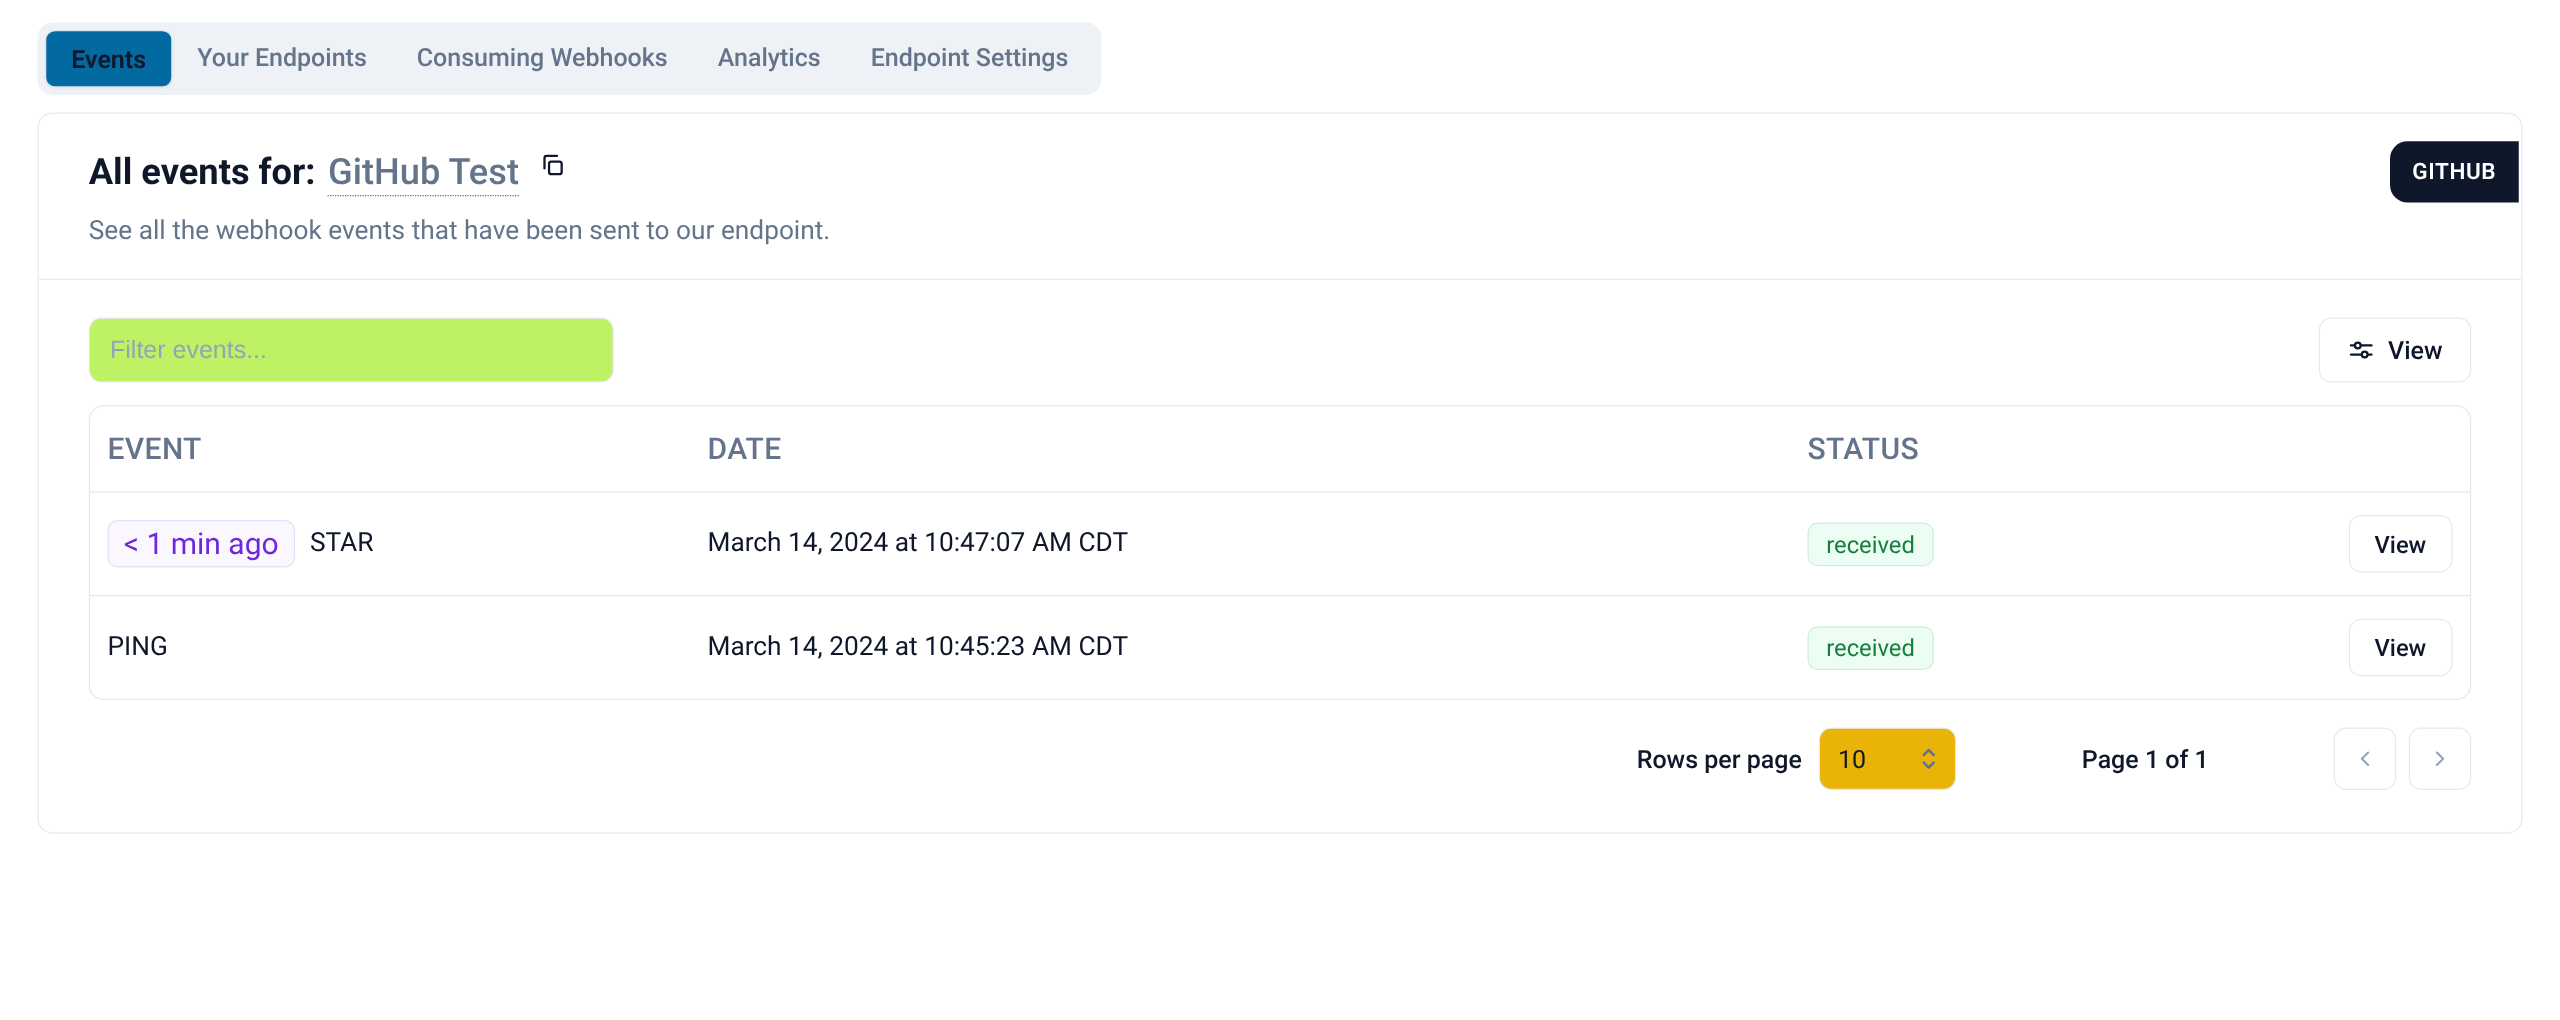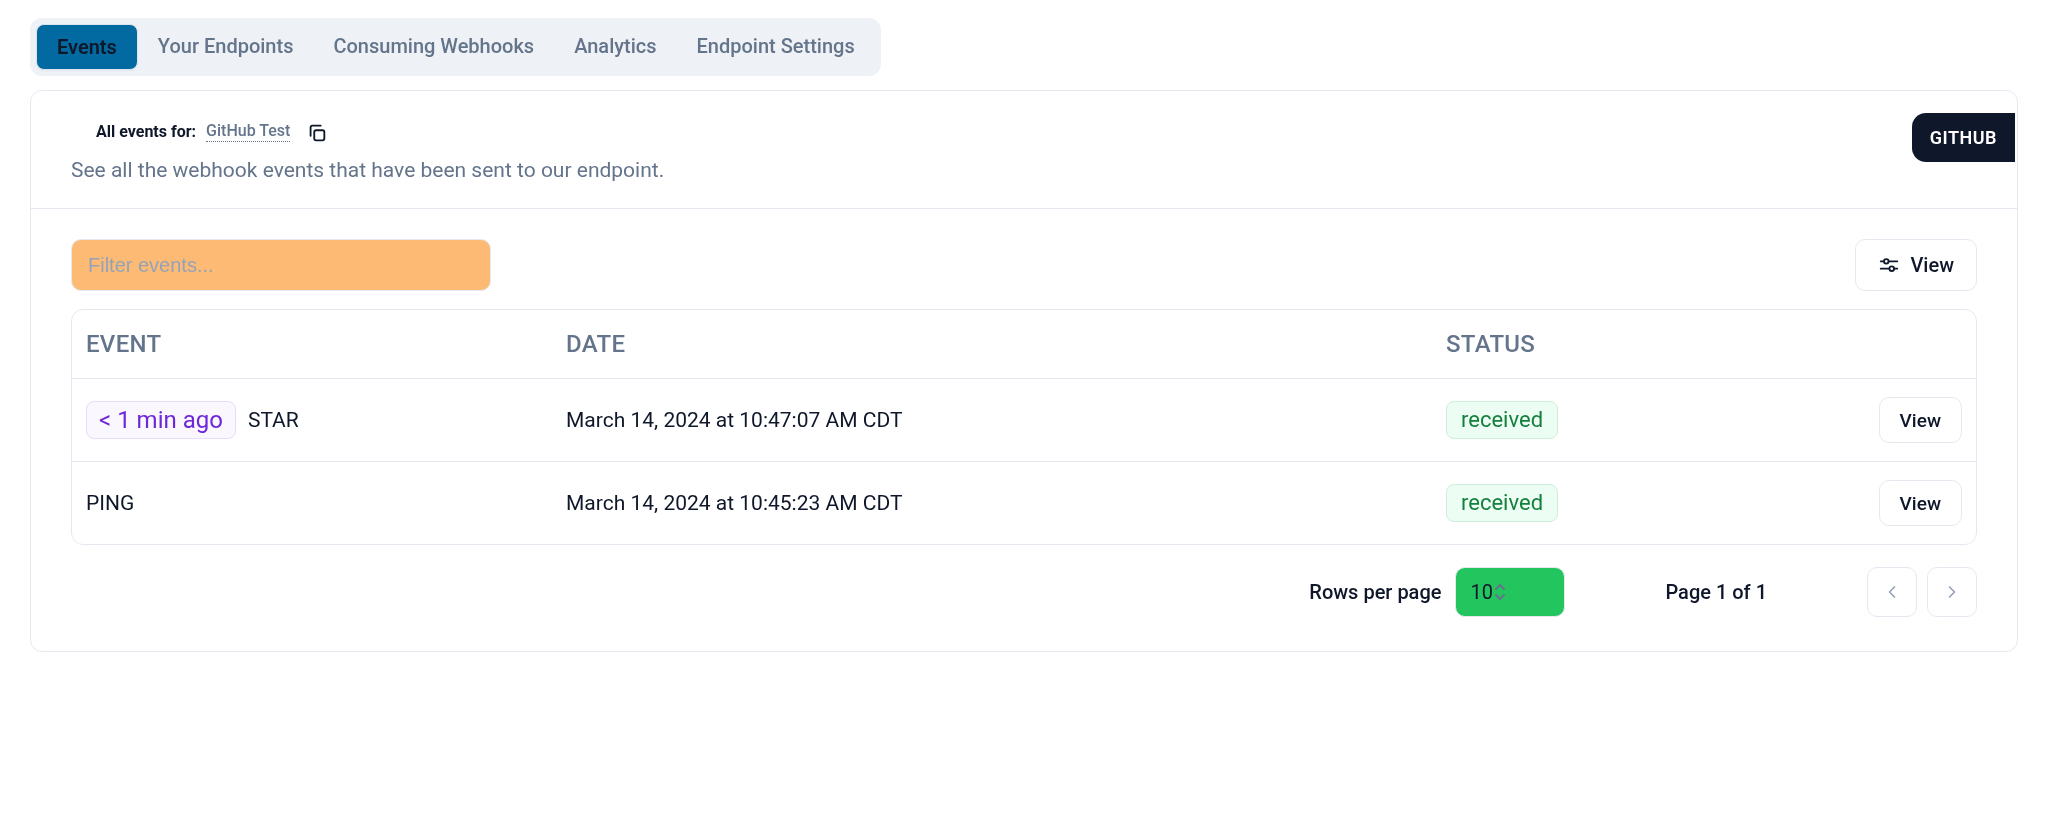--- a/index.html
+++ b/index.html
@@ -79,24 +79,22 @@
     border-bottom-left-radius:14px;
     font-size:18px;
   }
 
   .header-block{
     padding:30px 40px 26px;
     border-bottom:1px solid var(--panel-border);
   }
   .title-row{
     display:flex;
-    align-items:center;
     gap:10px;
-    font-size:16px;
-    margin-left:25px;
+    font-size:29px;
   }
   .title-prefix{font-weight:700;}
   .title-link{
     color:var(--muted);
     font-weight:500;
     border-bottom:1.5px dotted var(--muted);
     padding-bottom:1px;
     cursor:pointer;
   }
   .copy-icon{
@@ -121,21 +119,21 @@
     padding:30px 40px 18px;
   }
   .filter-input{
     width:420px;
     height:52px;
     border:1px solid var(--panel-border);
     border-radius:10px;
     padding:0 16px;
     font-size:20px;
     color:var(--text);
-    background:#fdba74;
+    background:#bef264;
     outline:none;
   }
   .filter-input::placeholder{color:#94a3b8;}
   .view-btn{
     display:flex;
     align-items:center;
     gap:10px;
     height:52px;
     padding:0 22px;
     border:1px solid var(--panel-border);
@@ -190,21 +188,21 @@
     line-height:1;
   }
 
   .status-pill{
     display:inline-block;
     background:var(--green-bg);
     border:1px solid var(--green-border);
     color:var(--green);
     border-radius:8px;
     padding:7px 14px;
-    font-size:22px;
+    font-size:19px;
     font-weight:400;
     line-height:1;
   }
 
   .row-view-btn{
     display:inline-flex;
     align-items:center;
     height:46px;
     padding:0 20px;
     border:1px solid var(--panel-border);
@@ -223,26 +221,27 @@
     gap:40px;
     padding:22px 40px 34px;
     font-size:20px;
   }
   .rpp{display:flex;align-items:center;gap:14px;}
   .rpp-label{font-weight:500;}
   .rpp-select{
     position:relative;
     display:flex;
     align-items:center;
+    justify-content:space-between;
     width:110px;
     height:50px;
     padding:0 14px;
     border:1px solid var(--panel-border);
     border-radius:10px;
-    background:#22c55e;
+    background:#eab308;
     cursor:pointer;
   }
   .rpp-select .caret{
     display:flex;flex-direction:column;align-items:center;line-height:0;
   }
   .page-nav{display:flex;gap:10px;}
   .nav-btn{
     width:50px;height:50px;
     border:1px solid var(--panel-border);
     border-radius:10px;

